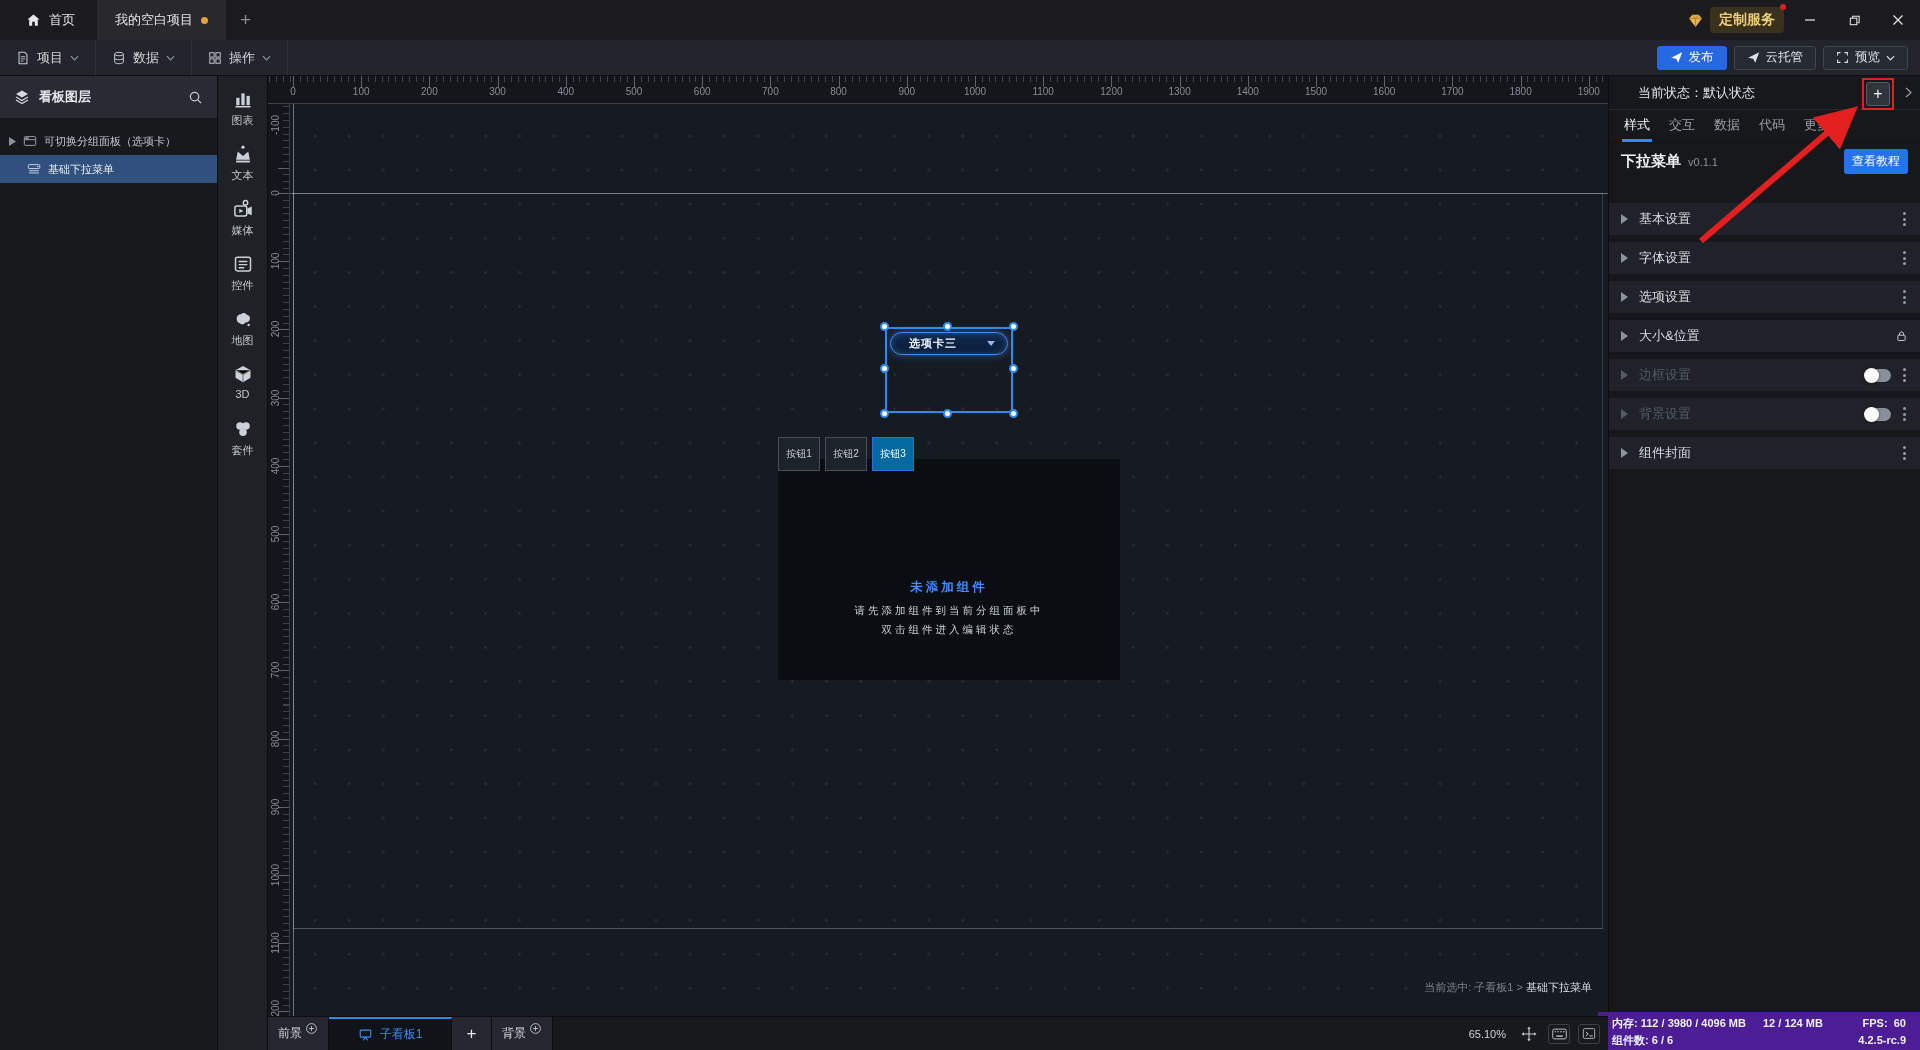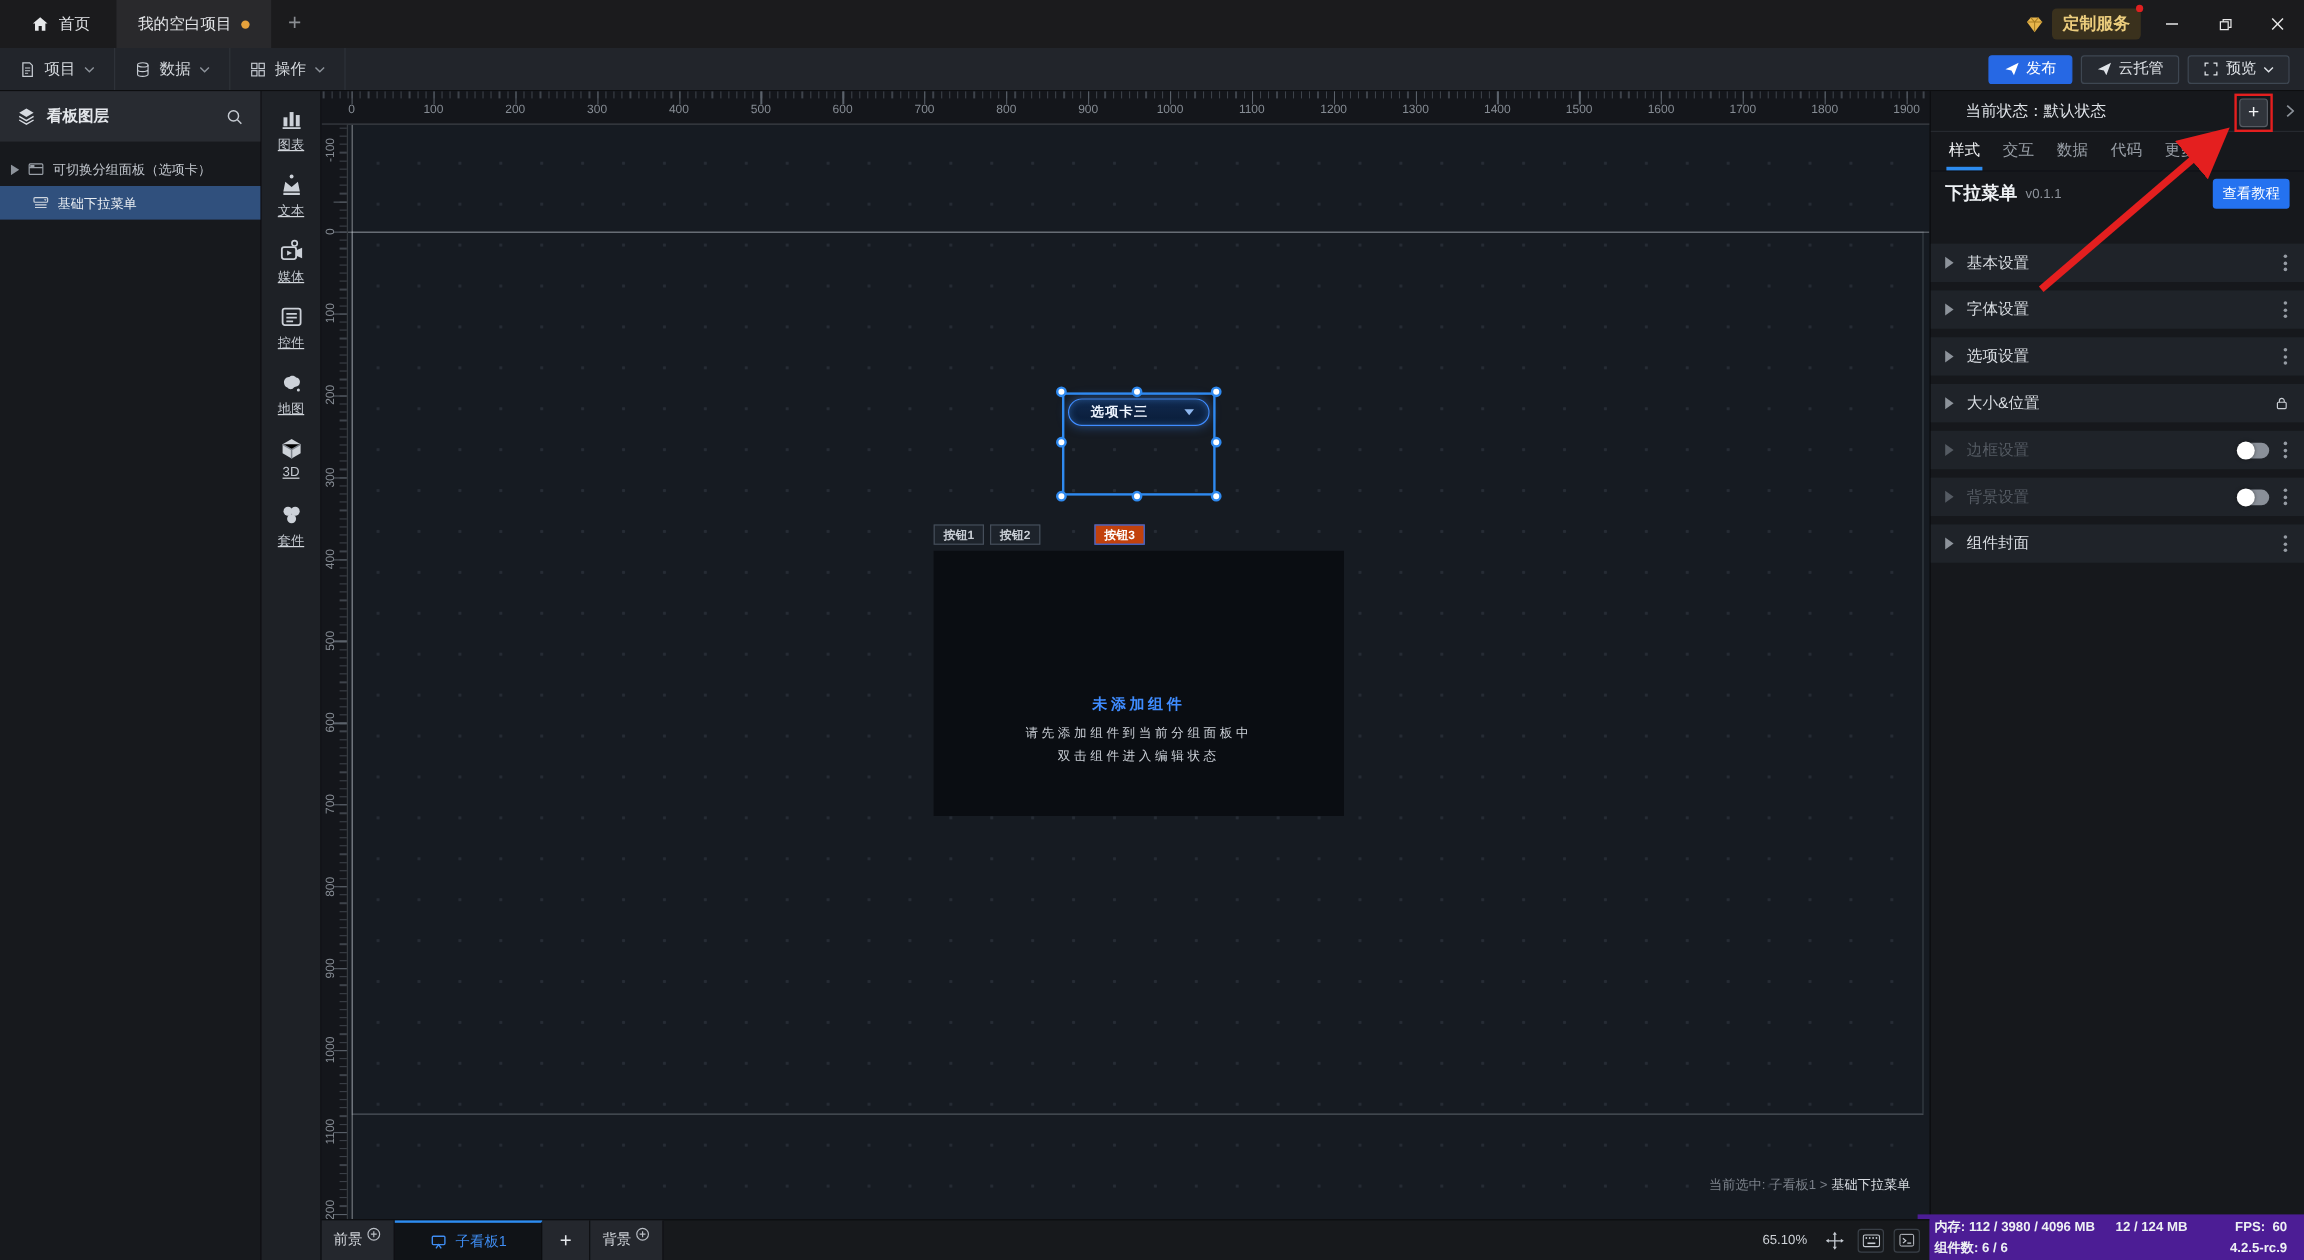--- a/index.html
+++ b/index.html
@@ -31,21 +31,21 @@
   
   .layers-panel { position:absolute; left:0; top:76px; width:218px; height:974px; background:#17191d; border-right:1px solid #0c0d10; }
   .lp-header { height:42px; background:#282b31; display:flex; align-items:center; gap:9px; padding:0 14px; font-size:13px; font-weight:bold; color:#e4e7eb; }
   .lp-header .lp-search { margin-left:auto; }
   .lp-tree { padding-top:9px; }
   .tree-row { height:28px; display:flex; align-items:center; gap:7px; padding-left:9px; font-size:11px; color:#c2c7ce; white-space:nowrap; cursor:pointer; }
   .tree-row.selected { background:#30507d; color:#e9edf2; padding-left:27px; }
 
   
   .icon-bar { position:absolute; left:218px; top:76px; width:50px; height:974px; background:#1e2126; border-right:1px solid #0c0d10; padding-top:13px; }
-  .ib-item { height:55px; display:flex; flex-direction:column; align-items:center; gap:4px; cursor:pointer;text-decoration:underline; }
+  .ib-item { height:55px; display:flex; flex-direction:column; align-items:center; gap:4px; cursor:pointer; }
   .ib-item span { font-size:11px; color:#c3c8cf; }
 
   
   .canvas { position:absolute; left:268px; top:76px; width:1340px; height:974px; background:#161b22; overflow:hidden; }
   .ruler-h { position:absolute; left:0; top:0; width:1340px; height:28px; background:#14161b; border-bottom:1px solid rgba(210,220,230,0.22); z-index:5; }
   .ruler-h .minor { position:absolute; left:0; top:0; right:0; height:6px;
      background:repeating-linear-gradient(90deg,#3e434b 0,#3e434b 1px,transparent 1px,transparent 6.82px); background-position-x:25px; }
   .ruler-h .major { position:absolute; left:0; top:0; right:0; height:11px;
      background:repeating-linear-gradient(90deg,#5b626b 0,#5b626b 1px,transparent 1px,transparent 68.2px); background-position-x:25px; }
   .h-tick-label { position:absolute; top:10px; transform:translateX(-50%); font-size:10px; color:#868c94; }
@@ -68,22 +68,22 @@
   .h-ml{left:-7px;top:50%;margin-top:-6px;} .h-mr{right:-7px;top:50%;margin-top:-6px;}
   .h-bl{left:-7px;bottom:-7px;} .h-bm{left:50%;margin-left:-6px;bottom:-7px;} .h-br{right:-7px;bottom:-7px;}
   .dropdown-pill { position:absolute; left:3px; top:3px; width:118px; height:23px; border-radius:12px;
      background:linear-gradient(180deg,#10294e,#0a1c38); border:1px solid #3f8cff; box-shadow:0 0 9px rgba(60,140,255,.5), inset 0 0 6px rgba(80,160,255,.35);
      display:flex; align-items:center; padding:0 12px 0 18px; }
   .dropdown-pill .dd-label { font-size:11px; font-weight:bold; letter-spacing:1px; color:#eef5ff; }
   .dropdown-pill .dd-caret { margin-left:auto; width:0; height:0; border-left:4px solid transparent; border-right:4px solid transparent; border-top:5px solid #8fb8f0; }
 
   
   .tab-buttons { position:absolute; left:510px; top:361px; display:flex; gap:5px; z-index:4; }
-  .tg-btn { height:17px; min-width:42px; padding:0 7px; font-size:10px; color:#c9ced5; background:#1d232b; border:1px solid #454e5a; display:flex; align-items:center; justify-content:center;font-weight:bold; }
-  .tg-btn.active { background:#c2410c; border-color:#2e6be6; color:#fff;margin-left:40px; }
+  .tg-btn { height:34px; min-width:42px; padding:0 7px; font-size:10px; color:#c9ced5; background:#1d232b; border:1px solid #454e5a; display:flex; align-items:center; justify-content:center; }
+  .tg-btn.active { background:#0369a1; border-color:#2e6be6; color:#fff; }
   .group-panel { position:absolute; left:510px; top:383px; width:342px; height:221px; background:#0a0d12; z-index:3; display:flex; flex-direction:column; align-items:center; }
   .gp-title { margin-top:120px; font-size:12.5px; font-weight:bold; color:#3f8cff; letter-spacing:3px; }
   .gp-line { margin-top:8px; font-size:10.5px; color:#ccd1d8; letter-spacing:3px; }
   .gp-line + .gp-line { margin-top:5px; }
 
   .selection-status { position:absolute; right:16px; top:904px; font-size:11px; color:#7c828b; z-index:4; }
   .selection-status b { color:#d9dde2; font-weight:normal; }
 
   
   .bottom-bar { position:absolute; left:0; bottom:0; width:1340px; height:34px; background:#17191c; border-top:1px solid #0c0d10; display:flex; align-items:stretch; z-index:9; }

